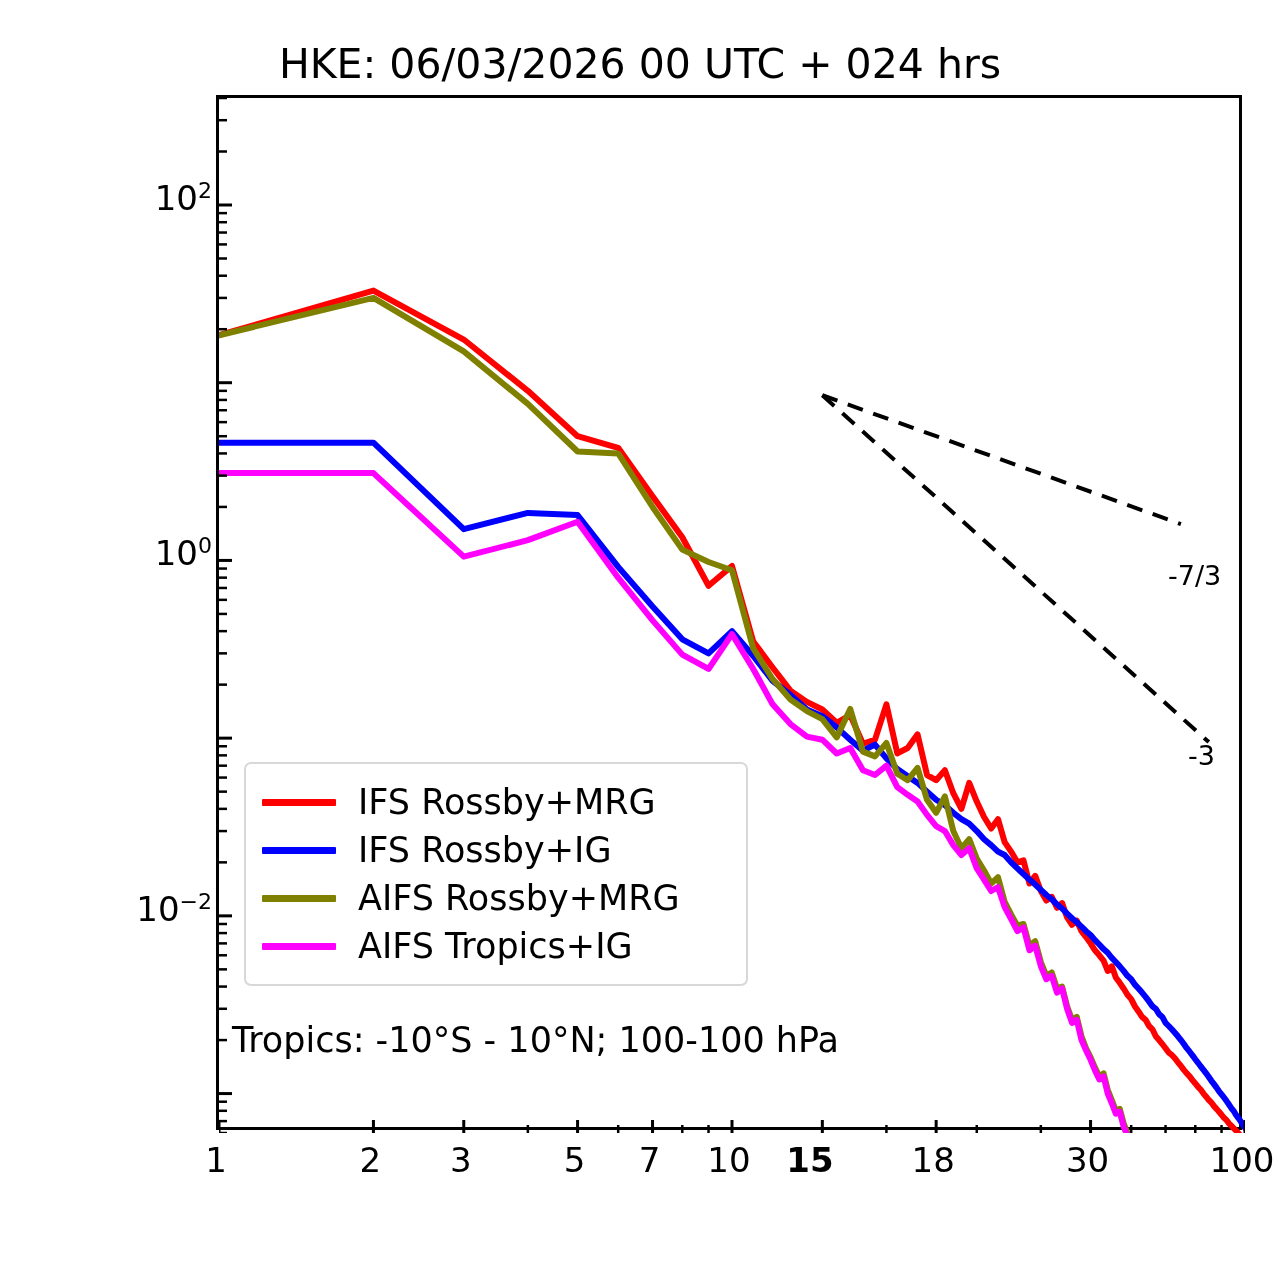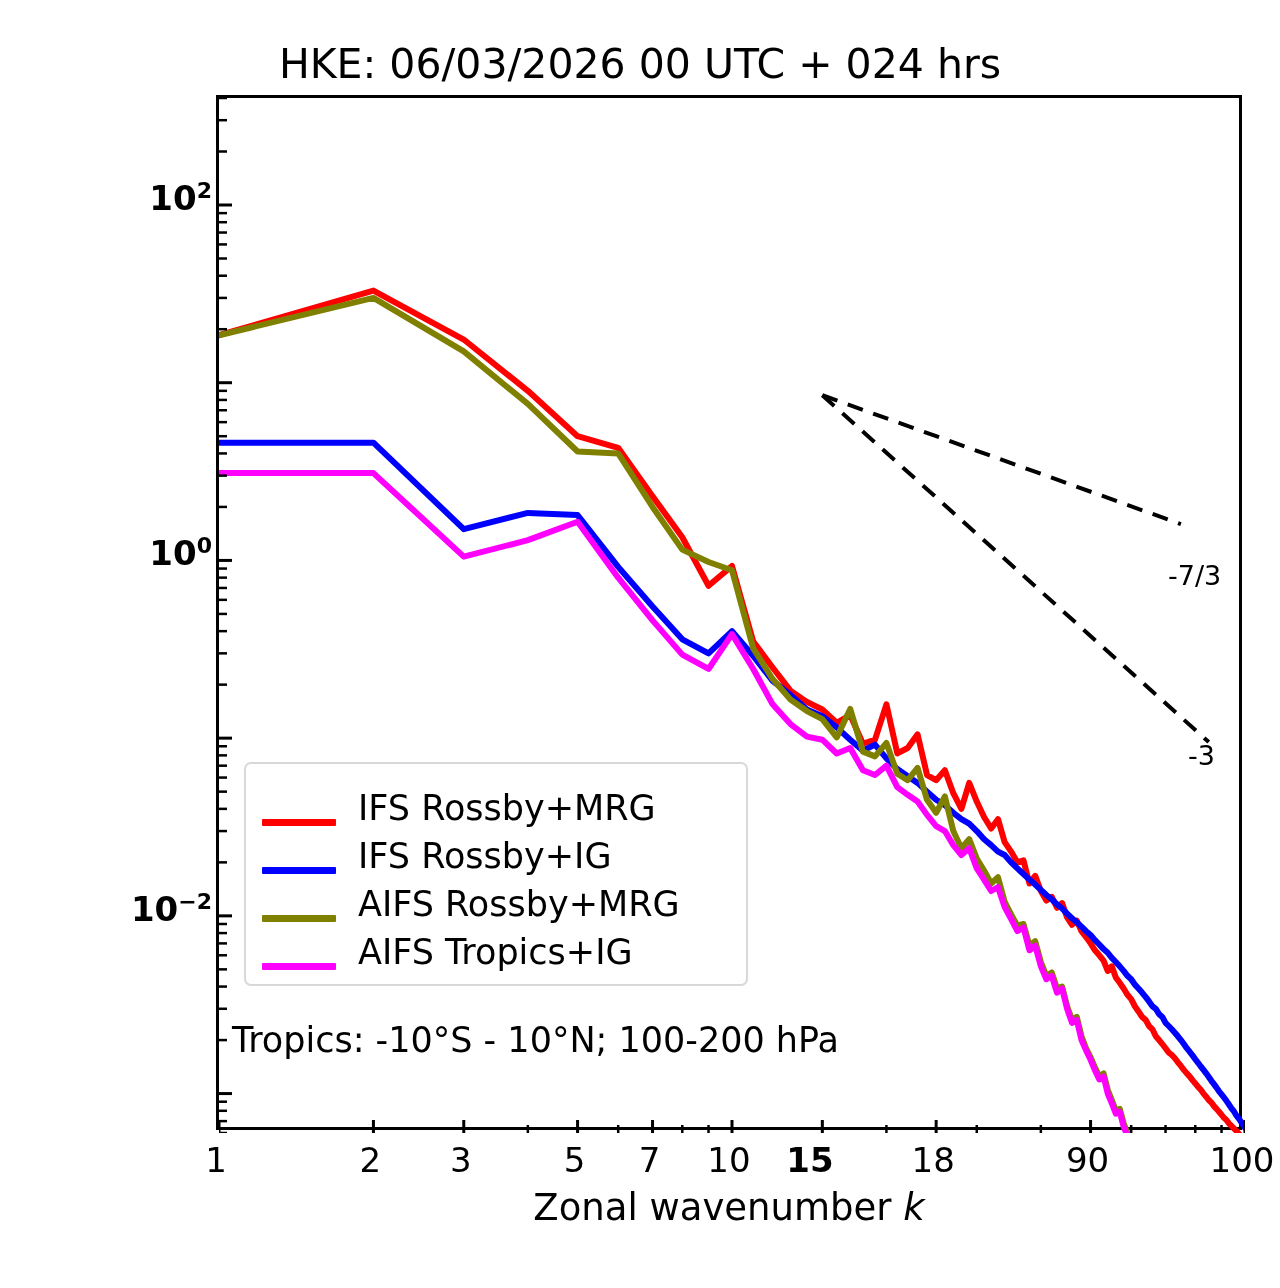--- a/index.html
+++ b/index.html
@@ -8,59 +8,56 @@
   #figure{position:relative;width:1280px;height:1044px;}
   #chart-title{position:absolute;left:0;top:40px;width:1280px;text-align:center;
        font-size:41px;letter-spacing:0px;color:#000;}
   #plot-area{position:absolute;left:216px;top:95px;width:1026px;height:1035px;
        border:3px solid #000;box-sizing:border-box;background:#fff;}
   #plot-svg{position:absolute;left:0;top:0;width:1026px;height:1035px;}
   #xlabel{position:absolute;left:216px;top:1186px;width:1026px;text-align:center;
        font-size:37px;}
   #xlabel .sym{font-style:italic;}
   .ytick-label{position:absolute;right:1068px;font-size:34px;text-align:right;
-       white-space:nowrap;line-height:1;font-weight:bold;}
+       white-space:nowrap;line-height:1;}
   .ytick-label sup{font-size:22px;vertical-align:super;}
   .xtick-label{position:absolute;top:1140px;font-size:34px;text-align:center;
        transform:translateX(-50%);white-space:nowrap;}
   #legend{position:absolute;left:244px;top:762px;width:504px;
        border:2px solid #d8d8d8;border-radius:7px;background:#fff;
        padding:14px 16px 14px 16px;box-sizing:border-box;}
-  .legend-row{display:flex;align-items:flex-end;height:48px;}
+  .legend-row{display:flex;align-items:center;height:48px;}
   .legend-swatch{width:74px;height:7px;margin-right:22px;flex:none;border-radius:1px;}
   .legend-text{font-size:35px;line-height:1;white-space:nowrap;}
   #annotation{position:absolute;left:232px;top:1020px;font-size:35px;white-space:nowrap;}
   .slope-label{position:absolute;font-size:27px;white-space:nowrap;}
 </style>
 </head>
 <body>
 
 <div id="figure">
 
   <div id="chart-title">HKE: 06/03/2026 00 UTC + 024 hrs</div>
 
-  <div id="xlabel">
-    <span>Zonal wavenumber </span><span class="sym">k</span>
-  </div>
 
   <div id="ytick-holder">
       <div class="ytick-label" style="top: 179.996px;">10<sup>2</sup></div>
       <div class="ytick-label" style="top: 535.427px;">10<sup>0</sup></div>
       <div class="ytick-label" style="top: 890.858px; text-align: right;">10<sup>−2</sup></div>
     </div>
   <div id="xtick-holder">
       <div class="xtick-label" style="left: 216px;">1</div>
       <div class="xtick-label" style="left: 370.428px;">2</div>
       <div class="xtick-label" style="left: 460.763px;">3</div>
       <div class="xtick-label" style="left: 574.572px;">5</div>
       <div class="xtick-label" style="left: 649.535px;">7</div>
       <div class="xtick-label" style="left: 729px;">10</div>
       <div class="xtick-label" style="left: 810px; font-weight: bold;">15</div>
       <div class="xtick-label" style="left: 933.143px;">18</div>
-      <div class="xtick-label" style="left: 1087.57px;">90</div>
+      <div class="xtick-label" style="left: 1087.57px;">30</div>
       <div class="xtick-label" style="left: 1242px;">100</div>
     </div>
 
   <div id="plot-area">
     <svg id="plot-svg" viewBox="0 0 1026 1035" preserveAspectRatio="none">
         <defs>
           <clipPath id="cb">
             <rect x="0" y="0" width="1026" height="1035"></rect>
           </clipPath>
         </defs>
@@ -164,15 +161,15 @@
     <div class="legend-row">
       <span class="legend-swatch" style="background: rgb(128, 128, 0);"></span>
       <span class="legend-text">AIFS Rossby+MRG</span>
     </div>
     <div class="legend-row">
       <span class="legend-swatch" style="background: rgb(255, 0, 255);"></span>
       <span class="legend-text">AIFS Tropics+IG</span>
     </div>
   </div>
 
-  <div id="annotation">Tropics: -10°S - 10°N; 100-200 hPa</div>
+  <div id="annotation">Tropics: -10°S - 10°N; 100-100 hPa</div>
 
 </div>
 
 </body></html>

